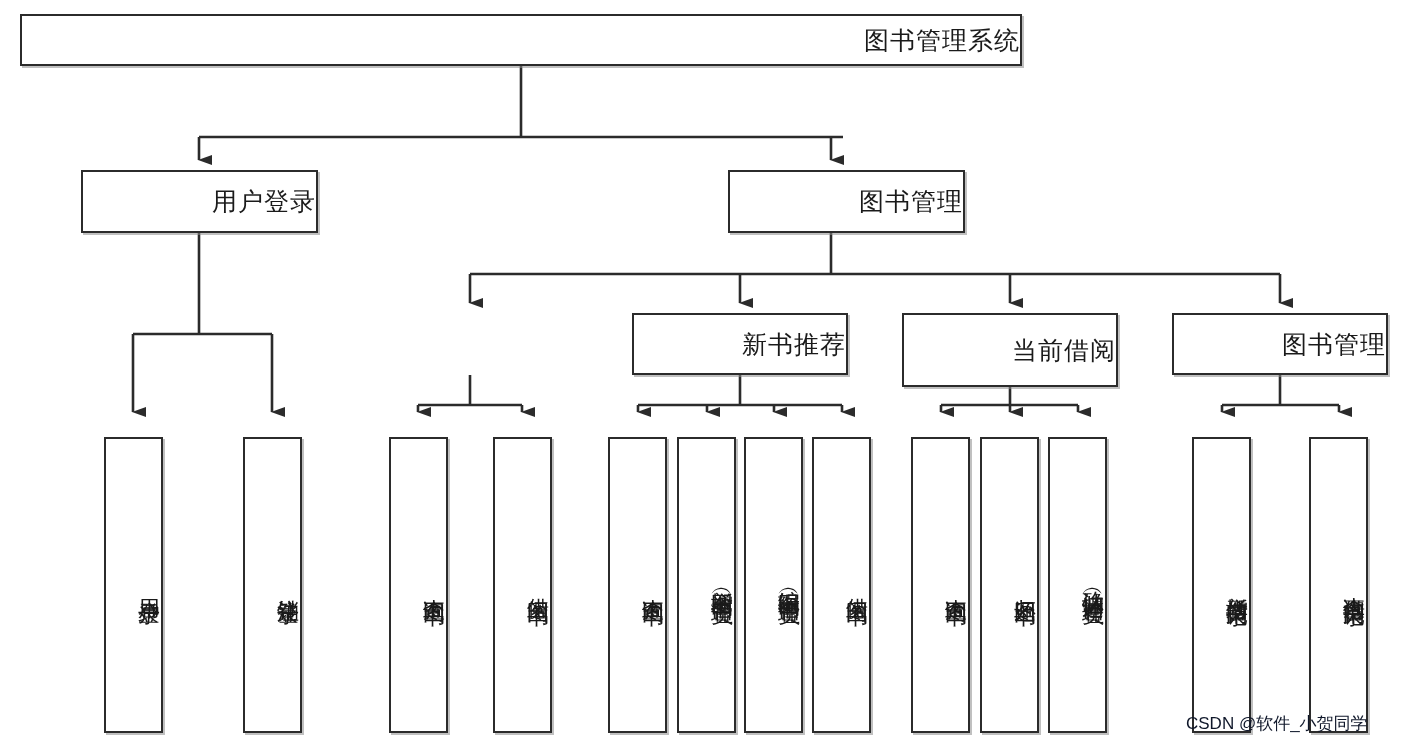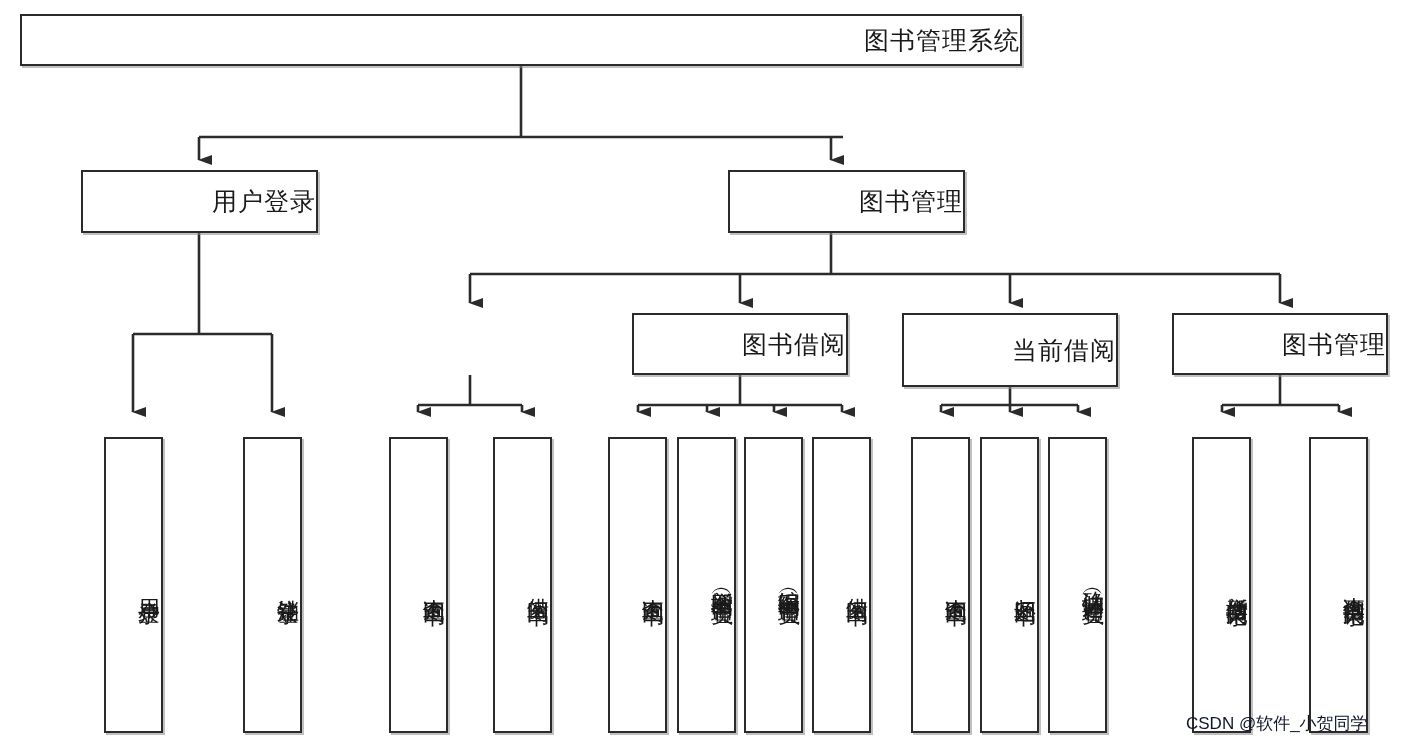--- a/index.html
+++ b/index.html
@@ -124,21 +124,21 @@
   </div>
 
   <div class="node horiz" style="left:81px; top:170px; width:237px; height:63px;">
     <span>用户登录</span>
   </div>
   <div class="node horiz" style="left:728px; top:170px; width:237px; height:63px;">
     <span>图书管理</span>
   </div>
 
   <div class="node horiz" style="left:632px; top:313px; width:216px; height:62px;">
-    <span>图书借阅</span>
+    <span>新书推荐</span>
   </div>
   <div class="node horiz" style="left:902px; top:313px; width:216px; height:74px;">
     <span>当前借阅</span>
   </div>
   <div class="node horiz" style="left:1172px; top:313px; width:216px; height:62px;">
     <span>图书管理</span>
   </div>
 
   <div class="node vert" style="left:104px; top:437px; width:59px; height:296px;">
     <span>用户登录</span>

